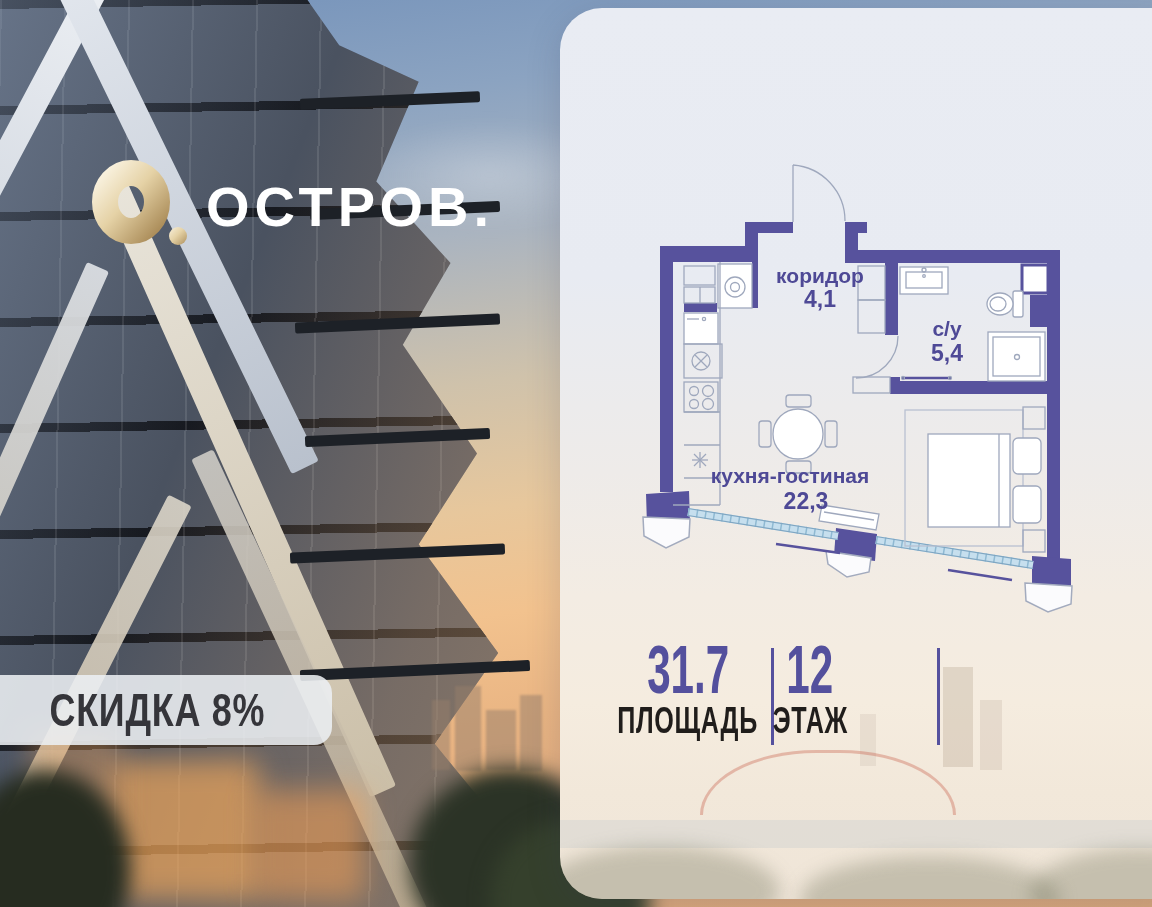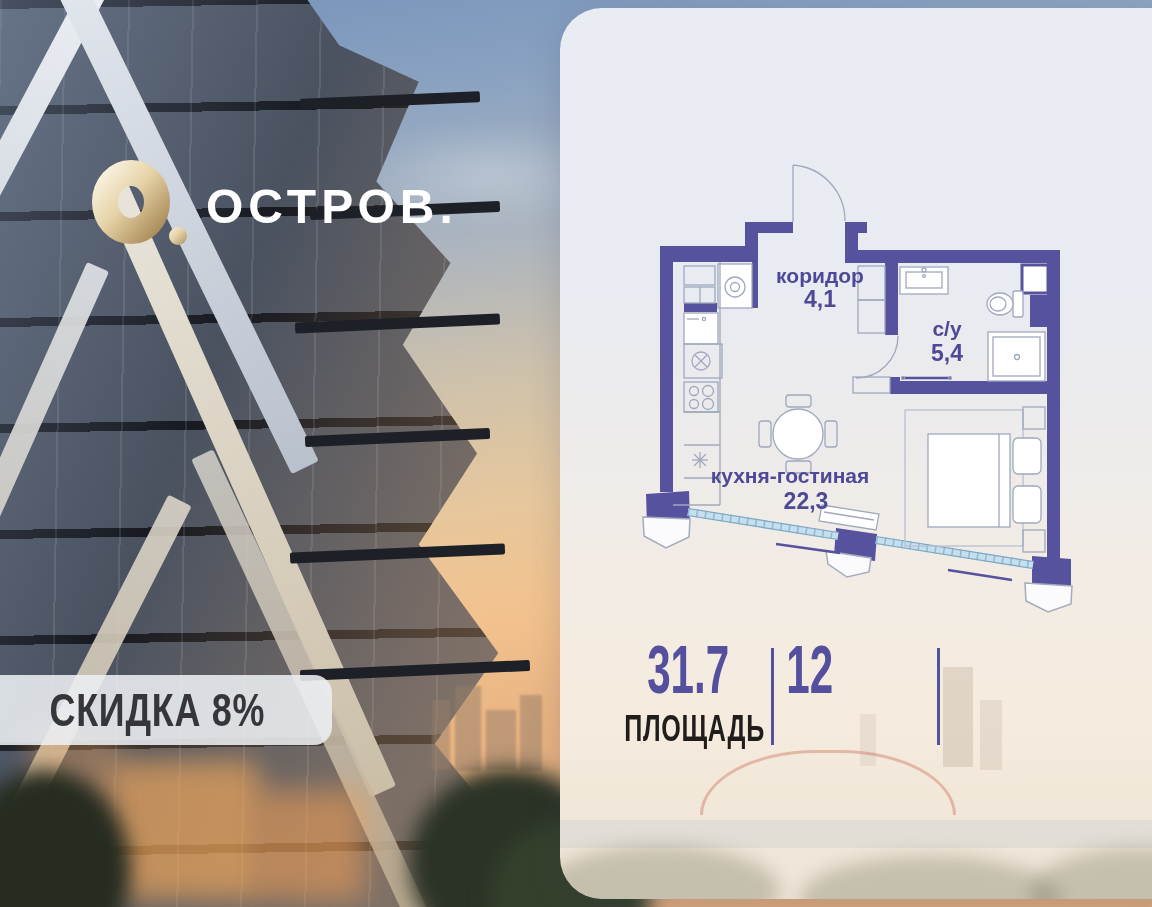--- a/index.html
+++ b/index.html
@@ -45,21 +45,21 @@
   .s5{left:290px;top:548px;width:215px;} .s6{left:300px;top:665px;width:230px;}
   .tower{background:rgba(150,125,105,.5);filter:blur(1px);}
   .t1{left:432px;top:700px;width:18px;height:70px;} .t2{left:455px;top:686px;width:26px;height:85px;}
   .t3{left:486px;top:710px;width:30px;height:60px;} .t4{left:520px;top:695px;width:22px;height:76px;}
   .trees{border-radius:50%;filter:blur(10px);background:#262c20;}
   .tr1{left:-40px;top:770px;width:170px;height:200px;}
   .tr2{left:410px;top:768px;width:200px;height:190px;background:#2b3326;}
   .tr3{left:490px;top:820px;width:160px;height:160px;background:#35402c;}
 
   
-  .logo-text{left:206px;top:181px;color:#fff;font-size:48px;font-weight:700;
+  .logo-text{left:206px;top:181px;color:#fff;font-size:56px;font-weight:700;
     letter-spacing:5px;line-height:52px;z-index:2;}
 
   
   .badge{left:-18px;top:675px;width:350px;height:70px;border-radius:18px;
     background:rgba(236,239,243,.88);z-index:2;display:flex;align-items:center;justify-content:center;}
   .badge span{display:inline-block;transform:scaleX(.78);font-size:46px;font-weight:700;
     color:#35353a;letter-spacing:1px;white-space:nowrap;}
 
   
   .card{left:560px;top:8px;width:632px;height:891px;border-radius:42px;z-index:1;overflow:hidden;
@@ -79,21 +79,21 @@
   .cg3{left:470px;top:840px;width:220px;height:92px;}
 
   
   .plan{left:636px;top:152px;z-index:3;}
   .plan text{fill:#4e4996;text-anchor:middle;}
 
   
   .stat{top:642px;width:220px;text-align:center;z-index:3;}
   .stat .val{display:inline-block;transform:scaleX(.62);font-size:68px;line-height:54px;
     font-weight:700;color:#54509d;white-space:nowrap;}
-  .stat .lab{margin-top:16px;text-align:right;}
+  .stat .lab{margin-top:8px;}
   .stat .lab span{display:inline-block;transform:scaleX(.68);font-size:37px;line-height:32px;
     font-weight:700;color:#201d1b;letter-spacing:1px;white-space:nowrap;}
   .vdiv{top:648px;width:3px;height:97px;background:#55519e;z-index:3;}
 </style>
 </head>
 <body>
 
 <div class="stage">
 
   <div class="abs photo">
@@ -294,16 +294,17 @@
     </g>
   </svg>
 
   <div class="abs stat" style="left:578px">
     <div class="val">31.7</div>
     <div class="lab"><span>ПЛОЩАДЬ</span></div>
   </div>
   <div class="abs vdiv" style="left:771px"></div>
   <div class="abs stat" style="left:700px">
     <div class="val">12</div>
+    <div class="lab"><span>ЭТАЖ</span></div>
   </div>
   <div class="abs vdiv" style="left:937px"></div>
 
 </div>
 
 </body></html>

